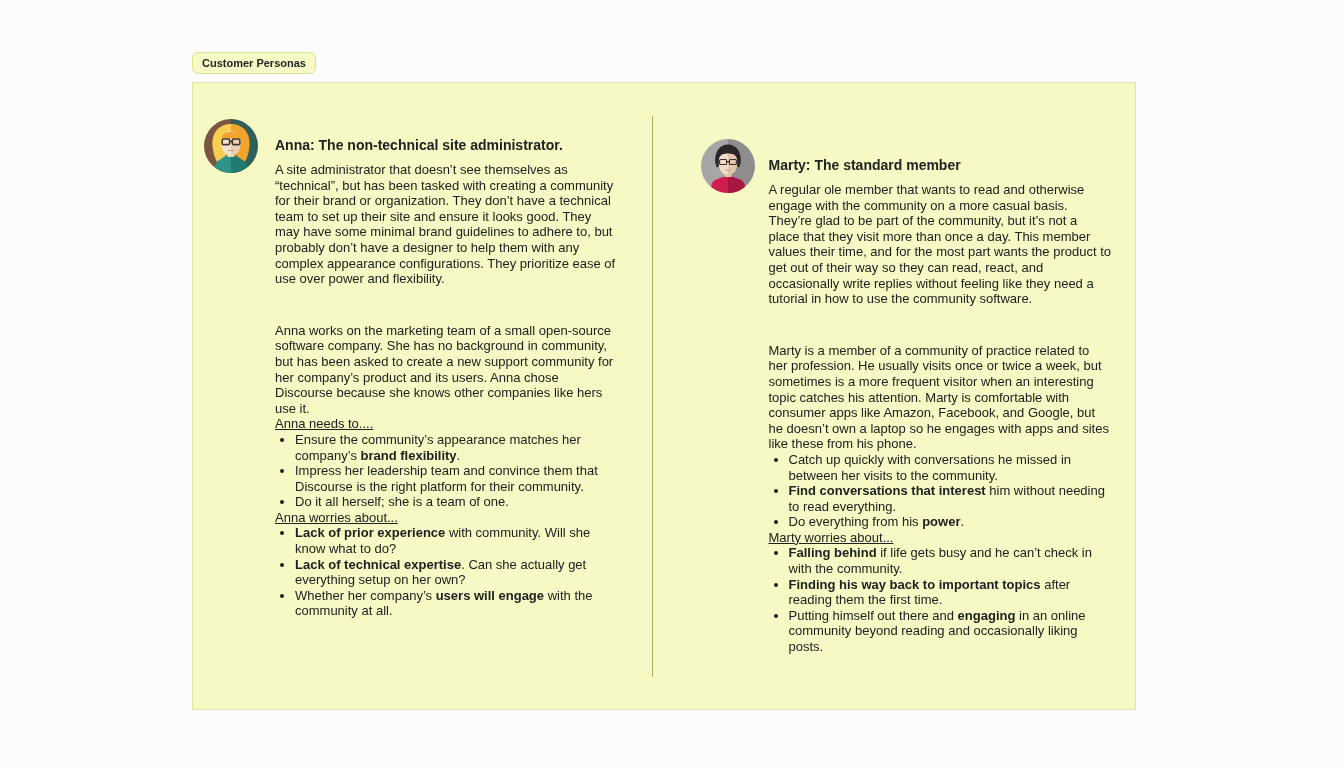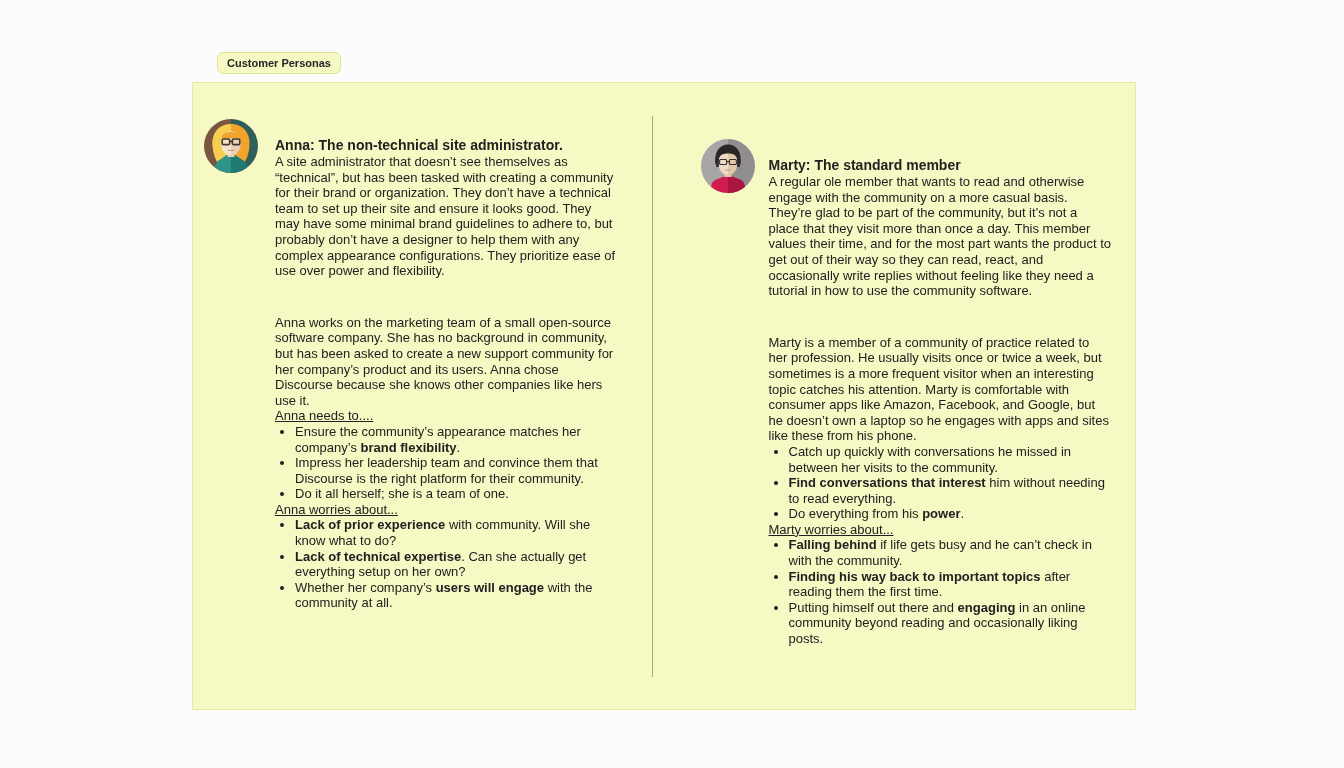--- a/index.html
+++ b/index.html
@@ -15,21 +15,20 @@
     display: inline-block;
     background: #f6f9c4;
     border: 1px solid #dde293;
     border-radius: 6px;
     padding: 4px 9px;
     font-size: 11px;
     font-weight: 700;
     color: #262626;
     margin-bottom: 8px;
     cursor: pointer;
-    margin-left: 25px;
   }
   .panel {
     position: relative;
     width: 944px;
     height: 628px;
     background: #f6f9c4;
     border: 1px solid #e2e7a3;
     display: flex;
     overflow: hidden;
   }
@@ -52,21 +51,21 @@
   .ptext {
     padding-top: 18px;
     width: 343px;
     font-size: 13px;
     line-height: 15.6px;
   }
   .ptext h3 {
     font-size: 14px;
     line-height: 17px;
     font-weight: 700;
-    margin-bottom: 0;
+    margin-bottom: 8px;
   }
   .ptext p { margin-bottom: 2px; }
   .ptext p + p { margin-bottom: 0; margin-top: 36px; }
   .ulabel { text-decoration: underline; }
   .ptext ul {
     margin: 0;
     padding-left: 20px;
     list-style: disc;
   }
   .ptext li { padding-left: 0; }

